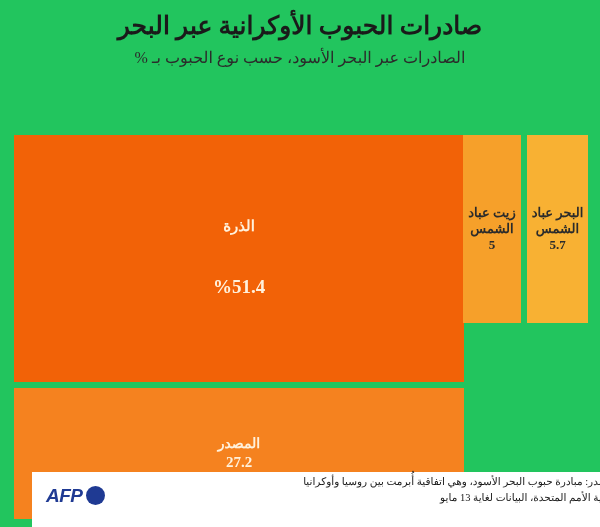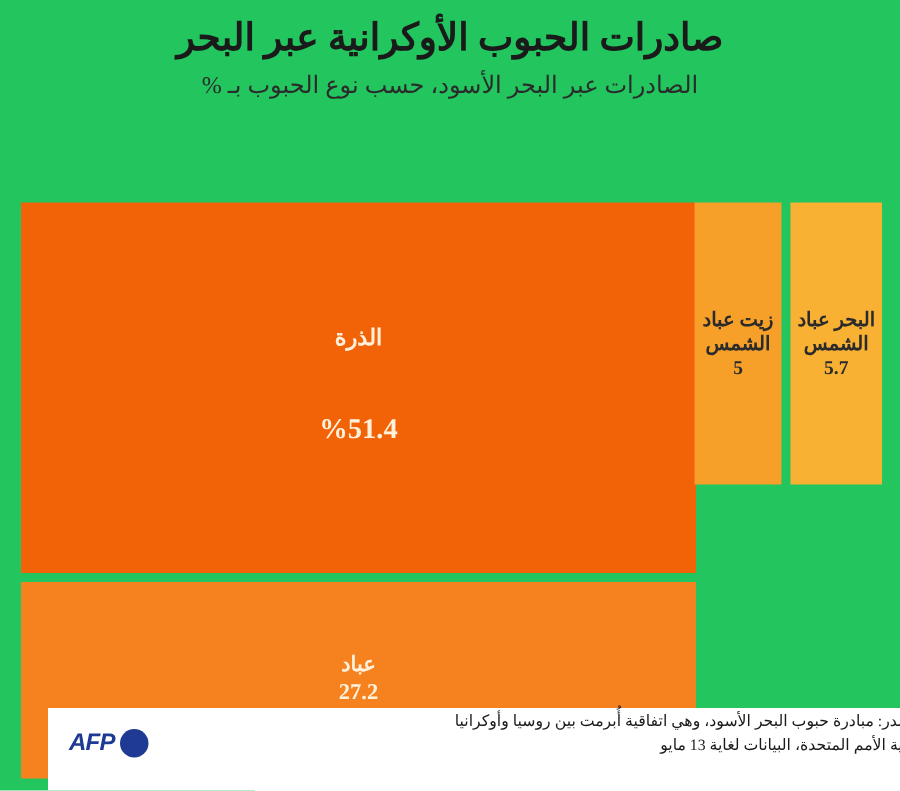--- a/index.html
+++ b/index.html
@@ -164,21 +164,21 @@
     left: 14px;
     top: 14px;
     display: flex;
     align-items: center;
     gap: 2px;
   }
   .afp-text {
     font-family: "Liberation Sans", "DejaVu Sans", sans-serif;
     font-style: italic;
     font-weight: bold;
-    font-size: 16px;
+    font-size: 19px;
     letter-spacing: -0.5px;
     color: #1f3a93;
     line-height: 1;
   }
   .afp-dot {
     width: 19px;
     height: 19px;
     border-radius: 50%;
     background: #1f3a93;
     display: inline-block;
@@ -196,21 +196,21 @@
   </div>
 
   <div class="treemap">
 
     <div class="cell" id="cell-maize" style="background-color: rgb(242, 98, 7); color: rgb(255, 241, 220);">
       <span class="lbl">الذرة</span>
       <span class="val">%51.4</span>
     </div>
 
     <div class="cell" id="cell-wheat" style="background-color: rgb(245, 130, 31); color: rgb(255, 241, 220);">
-      <span class="lbl">عباد</span>
+      <span class="lbl">المصدر</span>
       <span class="val">27.2</span>
     </div>
 
 
     <div class="cell" id="cell-sunseeds" style="background-color: rgb(248, 177, 51); color: rgb(43, 43, 43);">
       <span class="lbl">البحر عباد الشمس</span>
       <span class="val">5.7</span>
     </div>
 
     <div class="cell" id="cell-sunoil" style="background-color: rgb(246, 160, 42); color: rgb(43, 43, 43);">

